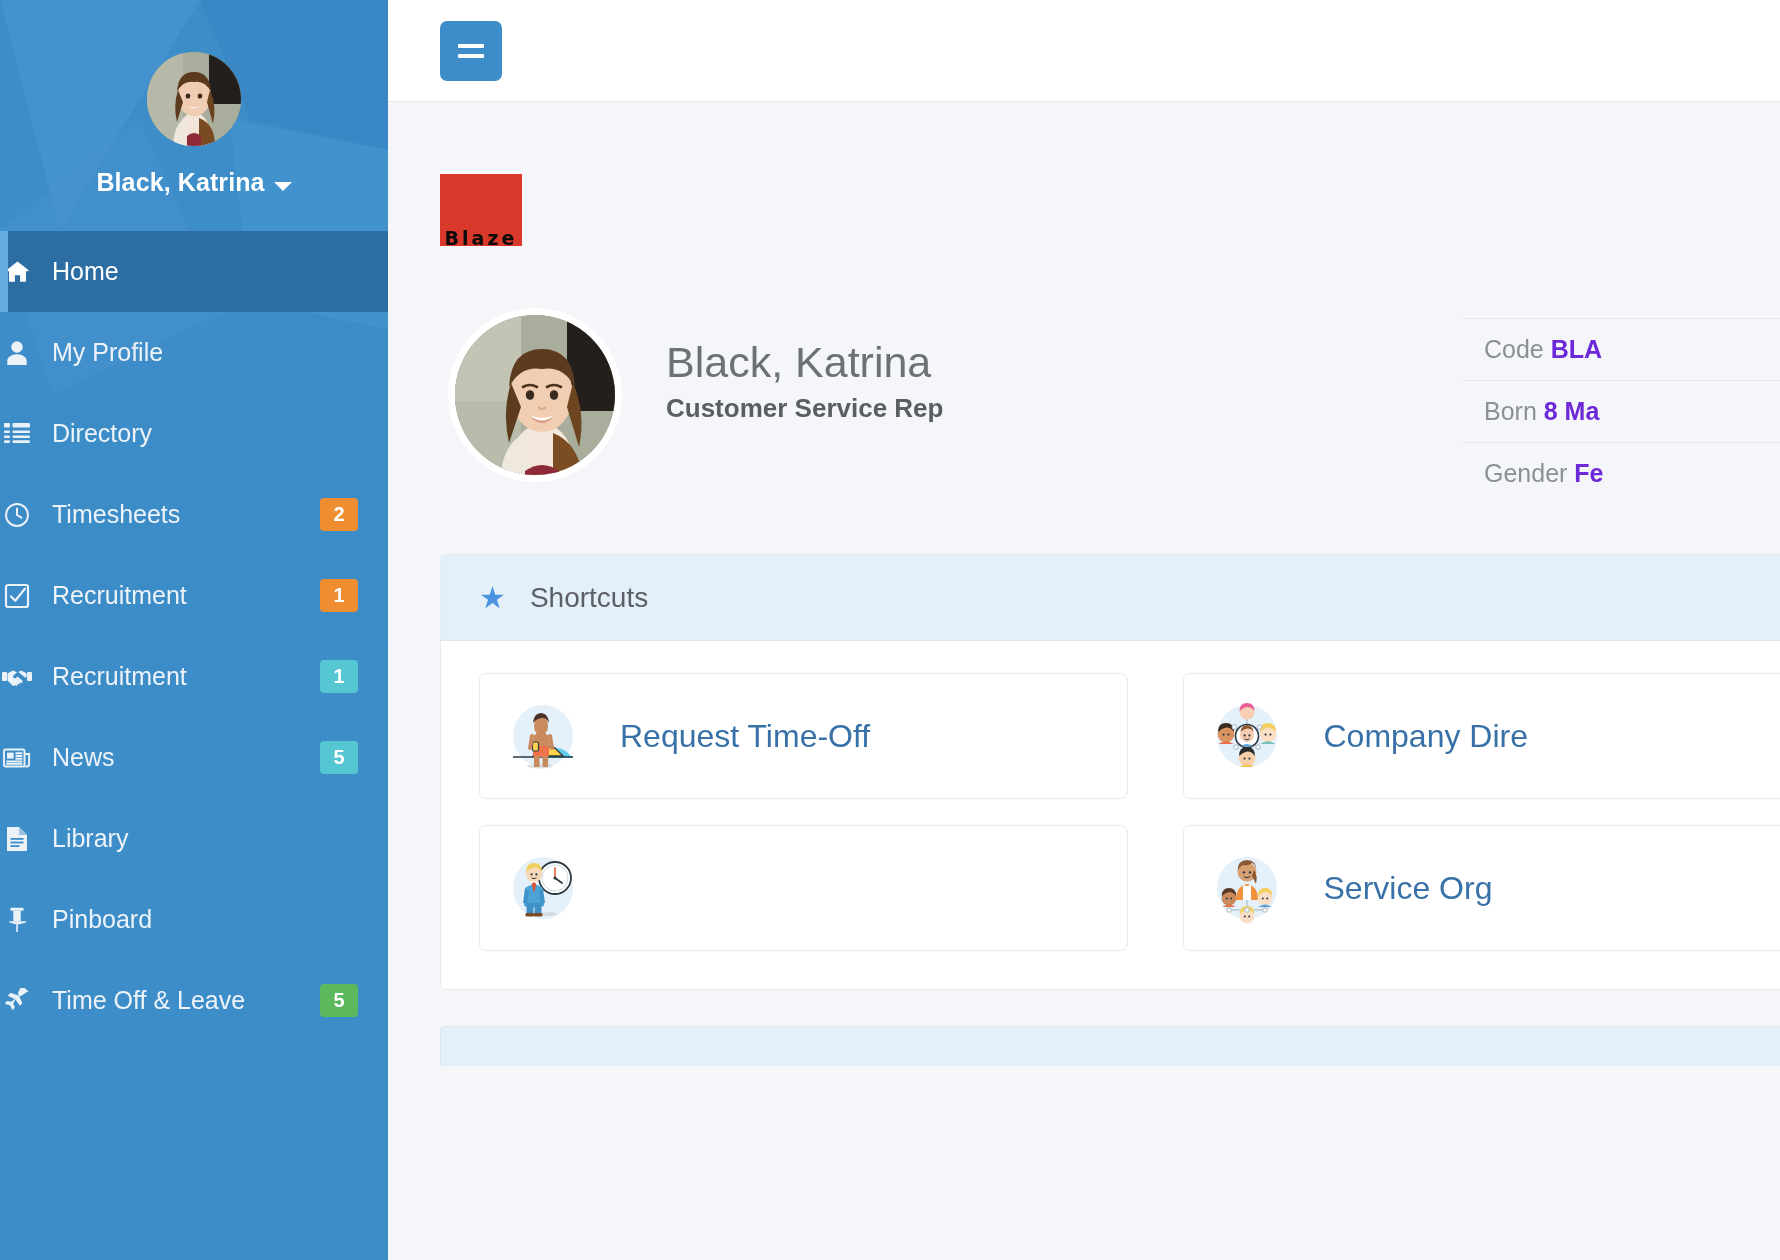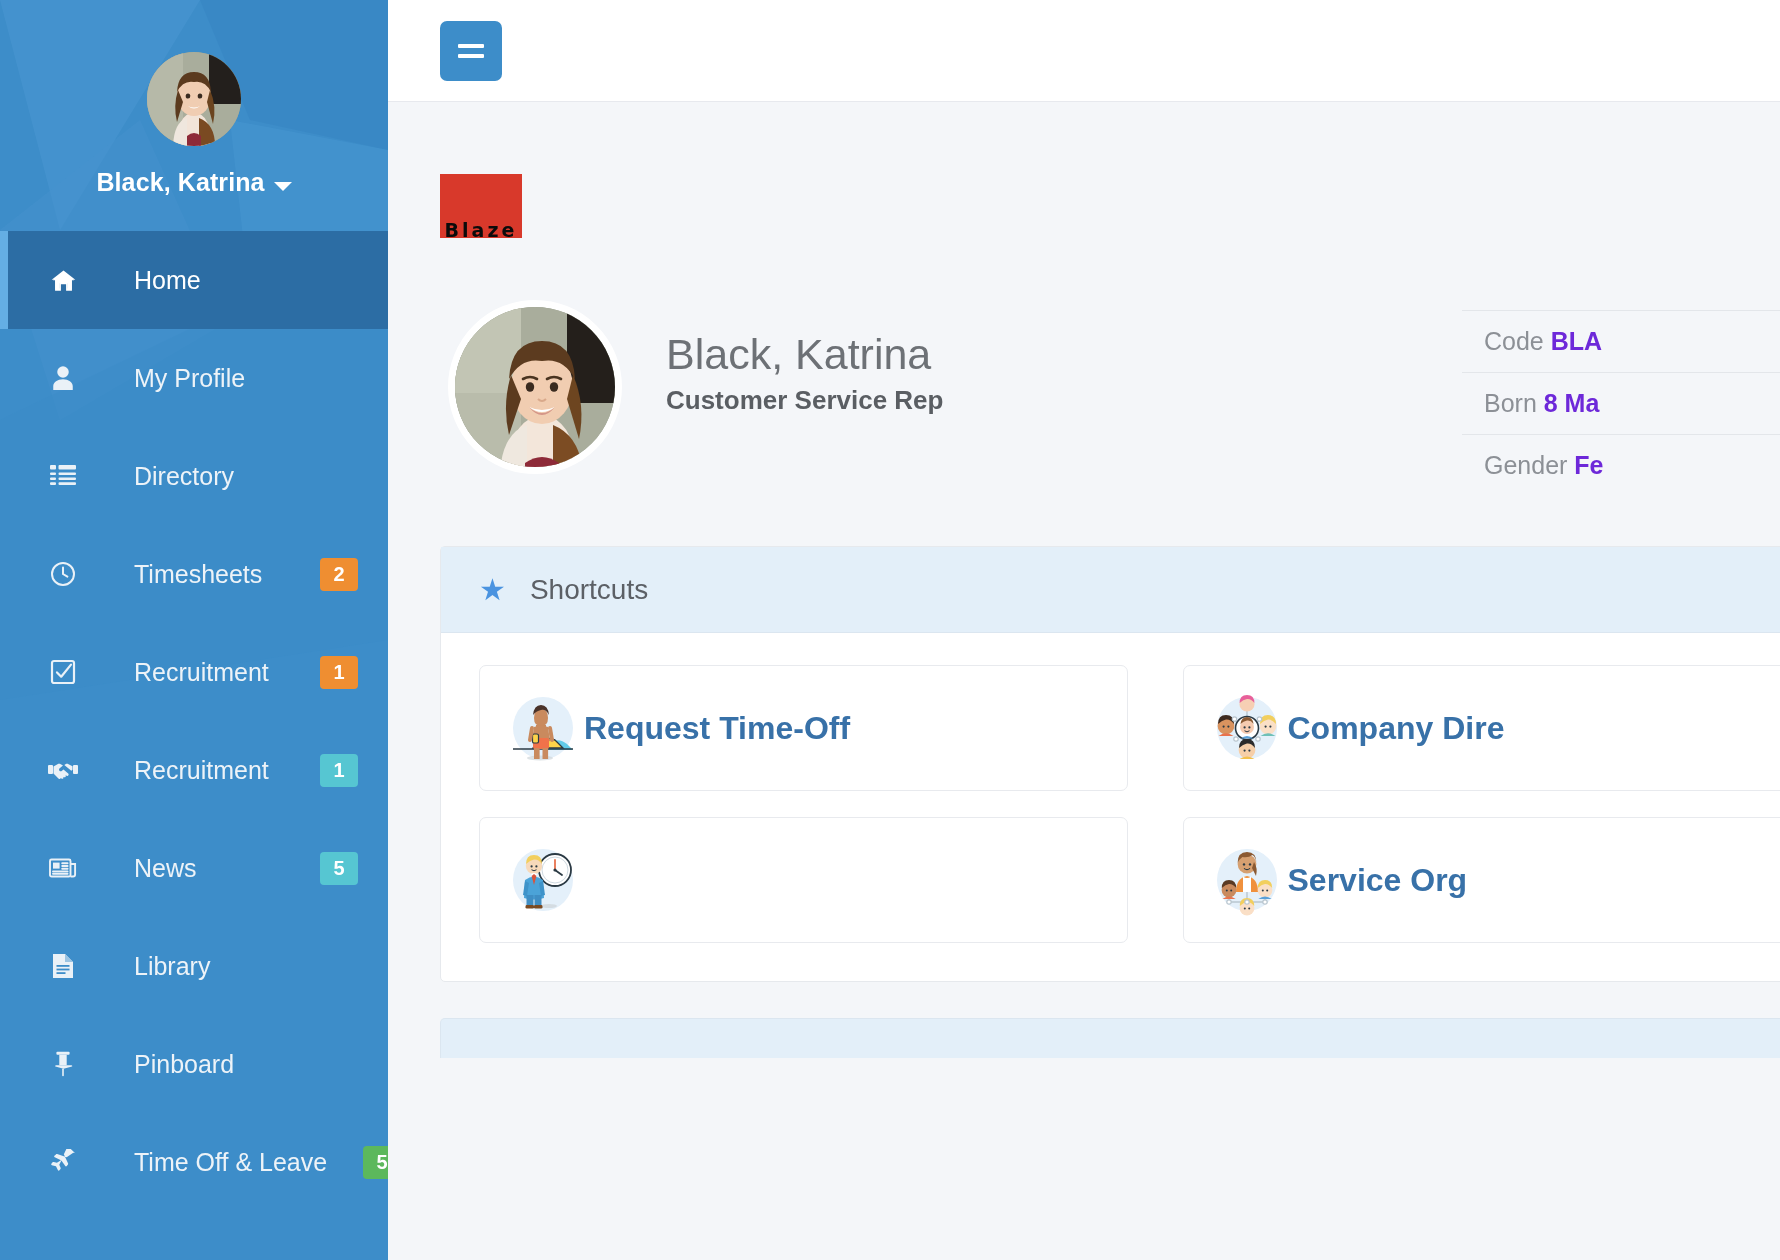--- a/index.html
+++ b/index.html
@@ -35,23 +35,23 @@
     display: inline-block; margin-left: 9px;
     width: 0; height: 0; vertical-align: middle;
     border-left: 9px solid transparent;
     border-right: 9px solid transparent;
     border-top: 9px solid #fff;
   }
 
   .nav { list-style: none; }
   .nav-item {
     display: flex; align-items: center;
-    height: 98px; padding-left: 46px; padding-right: 30px;
+    height: 81px; padding-right: 30px;
     color: #edf3f8; font-size: 25px;
-    position: relative; cursor: pointer; gap: 36px;
+    position: relative; cursor: pointer;
   }
   .nav-item.active { background: #2c6da4; }
   .nav-item.active::before {
     content: ""; position: absolute; left: 0; top: 0; bottom: 0;
     width: 8px; background: #64aee4;
   }
   .nav-item .nico {
     width: 34px; flex: 0 0 34px; margin-right: 18px;
     display: flex; align-items: center; justify-content: center;
     color: #eaf1f7;
@@ -77,21 +77,21 @@
     background: #3d8dc9; border: none; cursor: pointer;
     display: flex; flex-direction: column; align-items: center;
     justify-content: center; gap: 6px;
   }
   .hamburger span { display: block; width: 26px; height: 4px; background: #fff; border-radius: 1px; }
 
   .content { padding: 0 0 0 52px; }
 
   .brandrow { display: flex; align-items: center; padding-top: 72px; }
   .brand-logo {
-    width: 82px; height: 64px; background: #d8392b;
+    width: 82px; height: 72px; background: #d8392b;
     position: relative; flex: 0 0 82px; overflow: hidden;
   }
   .brand-logo .bl {
     position: absolute; left: 0; right: 0; bottom: -3px;
     text-align: center; color: #0b0b0b;
     font-size: 19px; font-weight: bold; letter-spacing: 3px;
     font-family: "DejaVu Sans", sans-serif;
   }
   .brand-title {
     margin-left: 24px; font-size: 45px; color: #7b7f85;
@@ -135,22 +135,22 @@
   .card {
     border: 1px solid #e8eaee; border-radius: 7px; background: #fff;
     height: 126px; display: flex; align-items: center; padding-left: 22px;
     cursor: pointer;
   }
   .card-ico {
     width: 82px; height: 82px; flex: 0 0 82px;
     display: flex; align-items: center; justify-content: center;
   }
   .card-label {
-    font-size: 32px; color: #3871a8;
-    font-weight: bold; white-space: nowrap;
+    margin-left: 36px; font-size: 32px; color: #3871a8;
+    font-weight: normal; white-space: nowrap;
   }
   .panel-bottom-peek {
     margin-top: 36px; width: 1430px; height: 40px;
     background: #e3eff9; border: 1px solid #dbe6f0;
     border-bottom: none; border-radius: 5px 5px 0 0;
   }
 </style>
 </head>
 <body>
 

